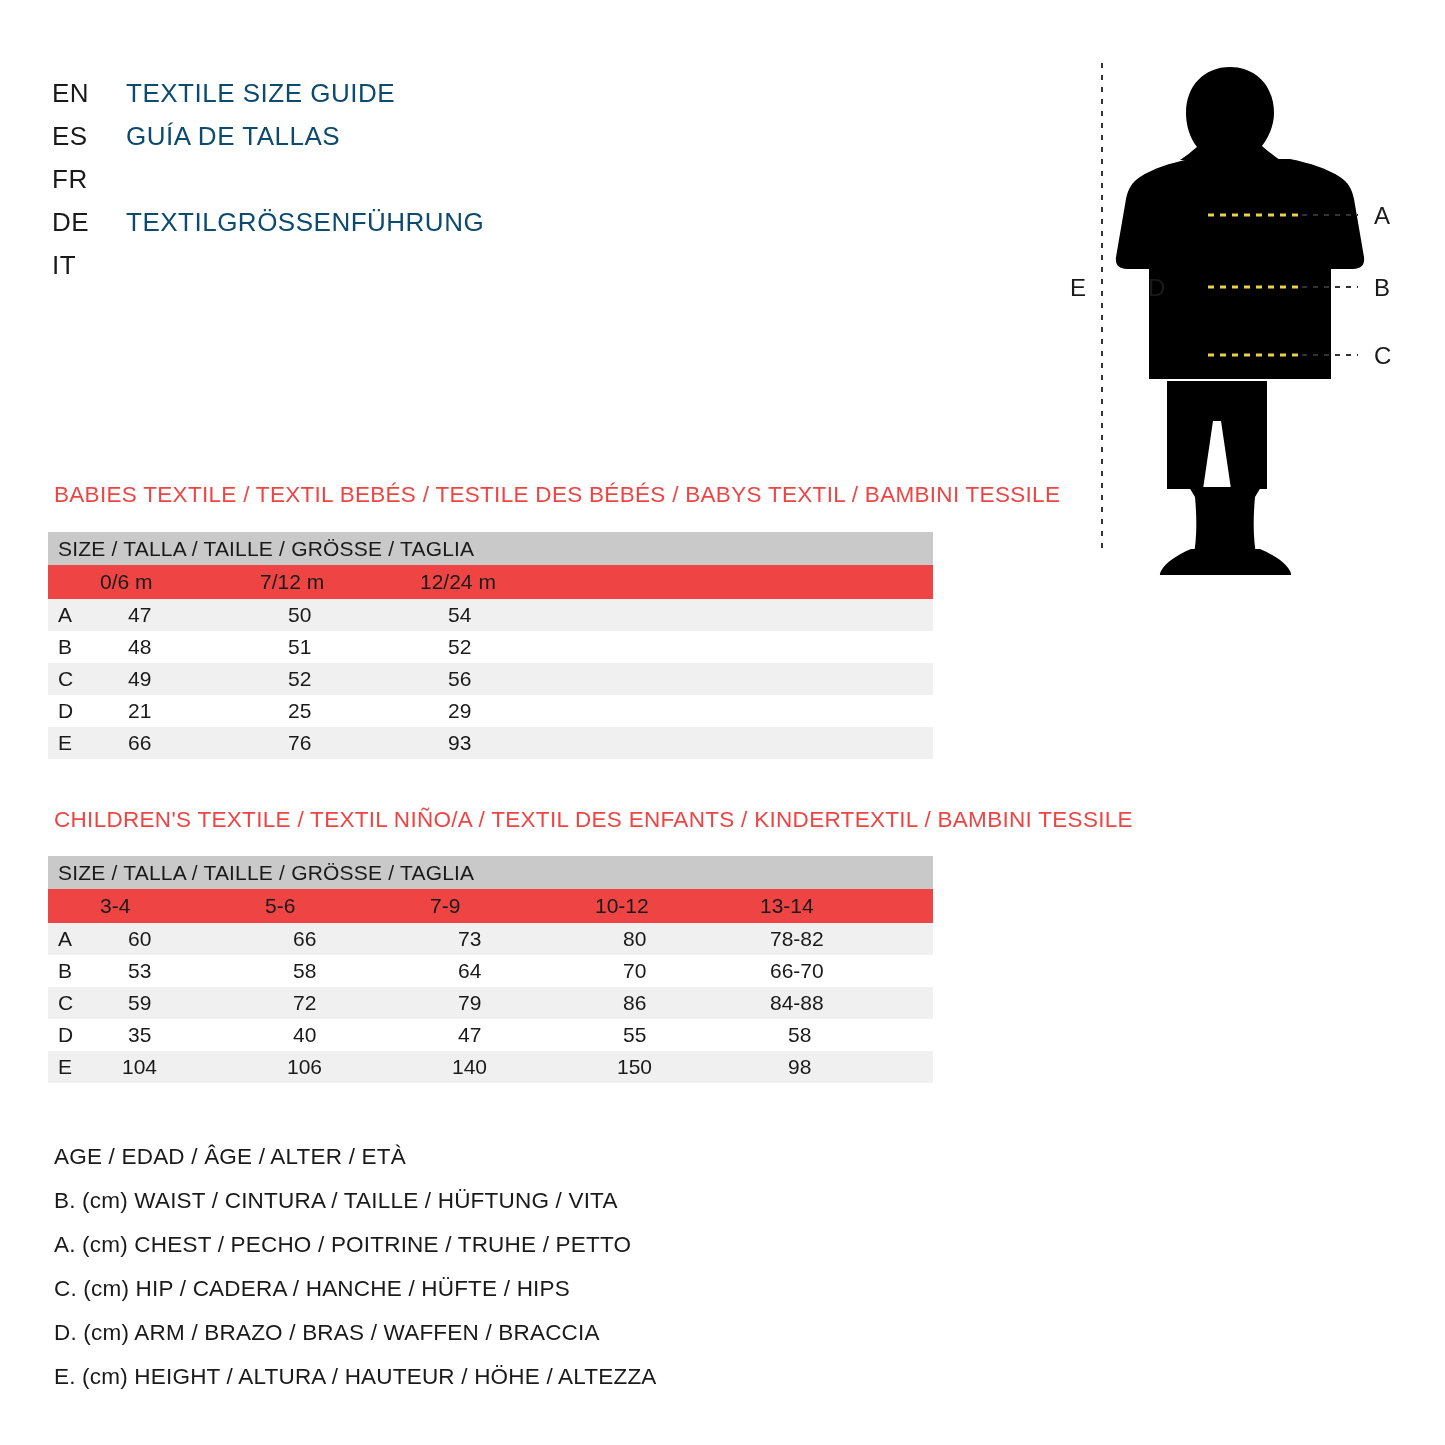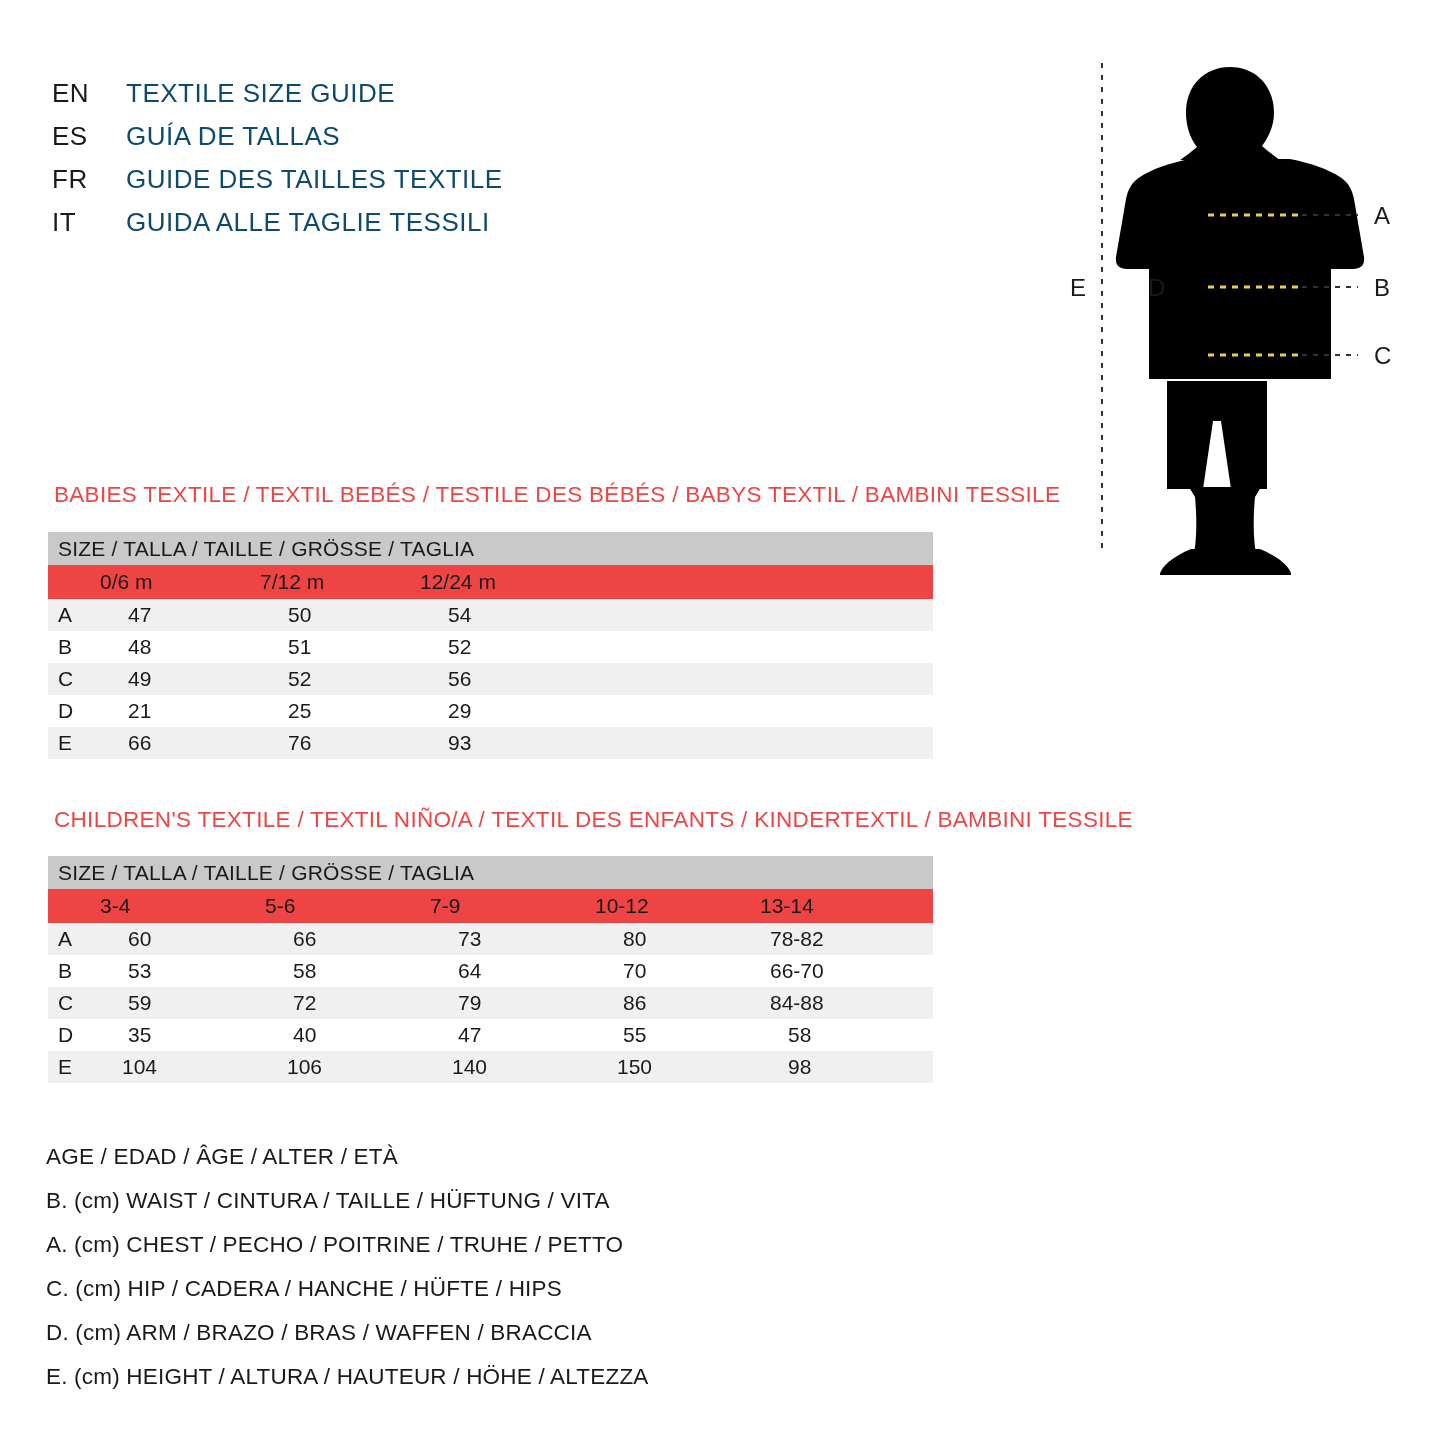--- a/index.html
+++ b/index.html
@@ -117,21 +117,21 @@
   .bw1 { width: 160px; }
   .bw2 { width: 160px; }
   .bw-rest { width: auto; }
 
   
   .cw { width: 165px; margin-top: 24px; }
 
   
   .legend {
     position: absolute;
-    left: 46px;
+    left: 54px;
     top: 1135px;
     width: 800px;
   }
   .legend-line {
     font-size: 22.5px;
     line-height: 44px;
     letter-spacing: 0.2px;
     color: #1a1a1a;
     white-space: nowrap;
   }
@@ -145,25 +145,27 @@
     <div class="lang-row">
       <span class="lang-code">EN</span>
       <span class="lang-text">TEXTILE SIZE GUIDE</span>
     </div>
     <div class="lang-row">
       <span class="lang-code">ES</span>
       <span class="lang-text">GUÍA DE TALLAS</span>
     </div>
     <div class="lang-row">
       <span class="lang-code">FR</span>
-      <span class="lang-text">GUIDE DES TAILLES TEXTILE</span>
+    </div>
+    <div class="lang-row">
+      <span class="lang-code">DE</span>
+      <span class="lang-text">TEXTILGRÖSSENFÜHRUNG</span>
     </div>
     <div class="lang-row">
       <span class="lang-code">IT</span>
-      <span class="lang-text">GUIDA ALLE TAGLIE TESSILI</span>
     </div>
   </div>
 
   <div class="figure">
     <svg width="380" height="520" viewBox="0 0 380 520" xmlns="http://www.w3.org/2000/svg">
 
       <line x1="62" y1="8" x2="62" y2="500" stroke="#333" stroke-width="2" stroke-dasharray="5,7"></line>
 
       <line x1="122" y1="135" x2="122" y2="325" stroke="#333" stroke-width="2" stroke-dasharray="5,7"></line>
 

